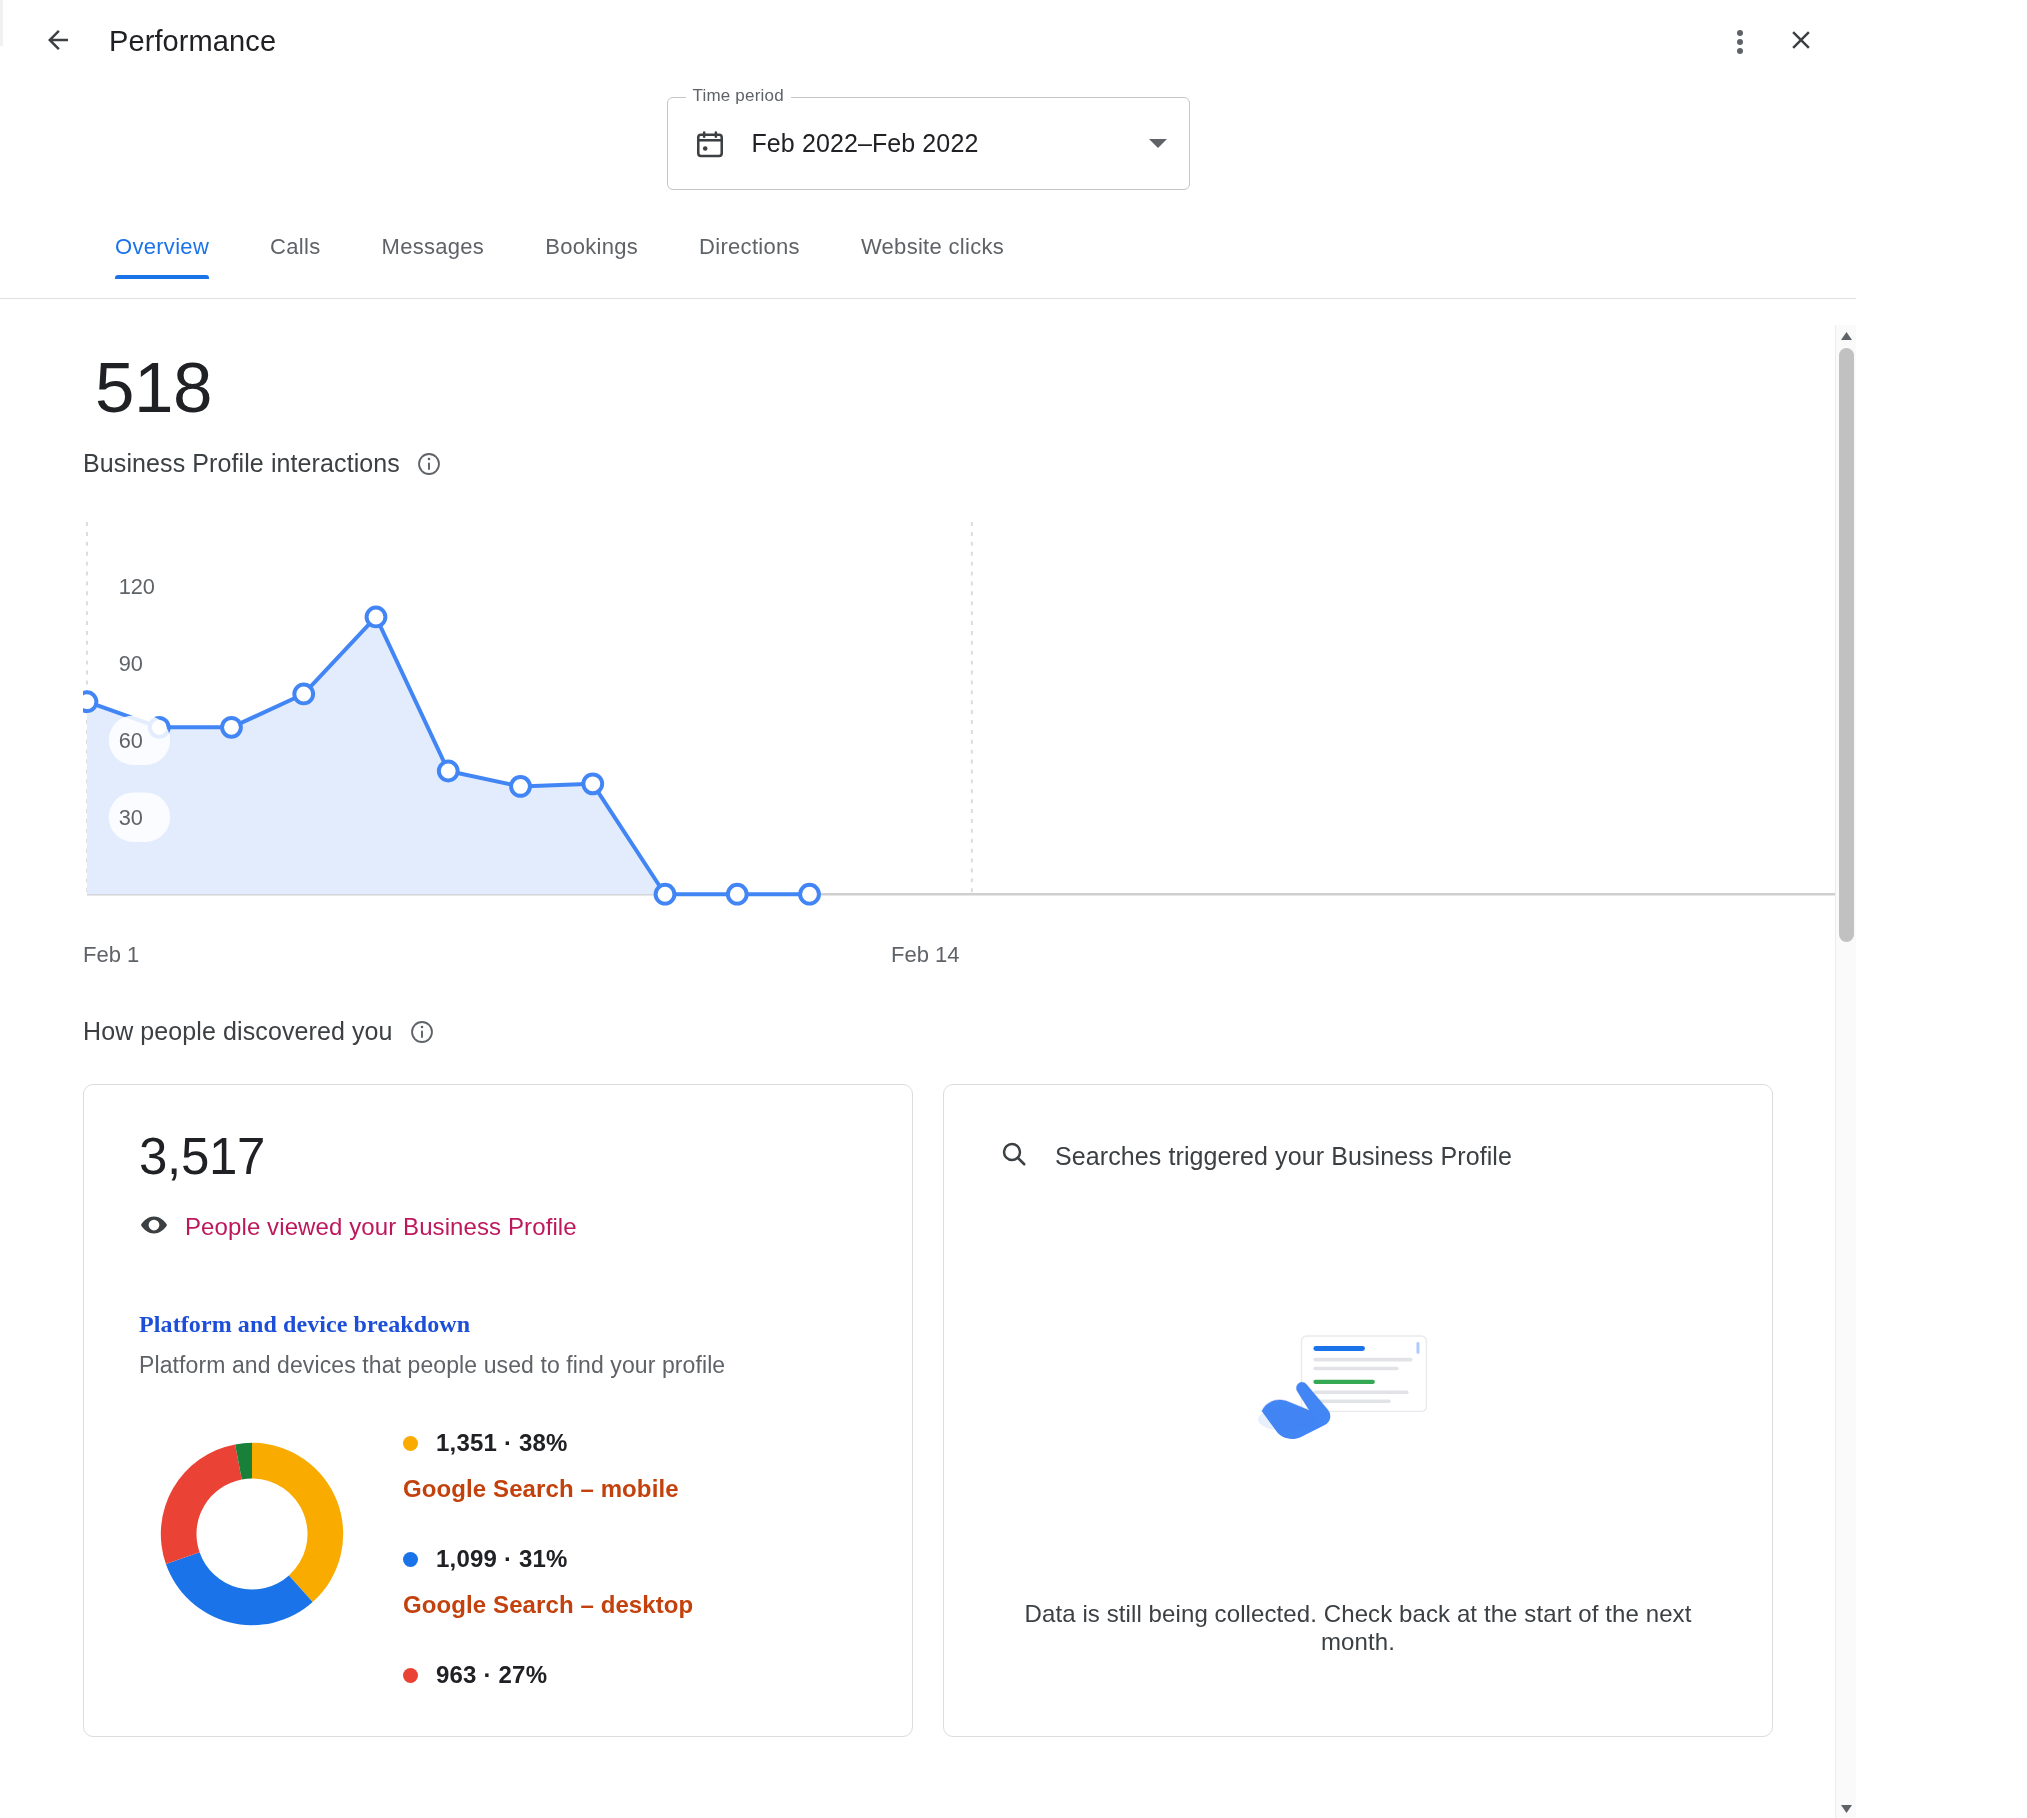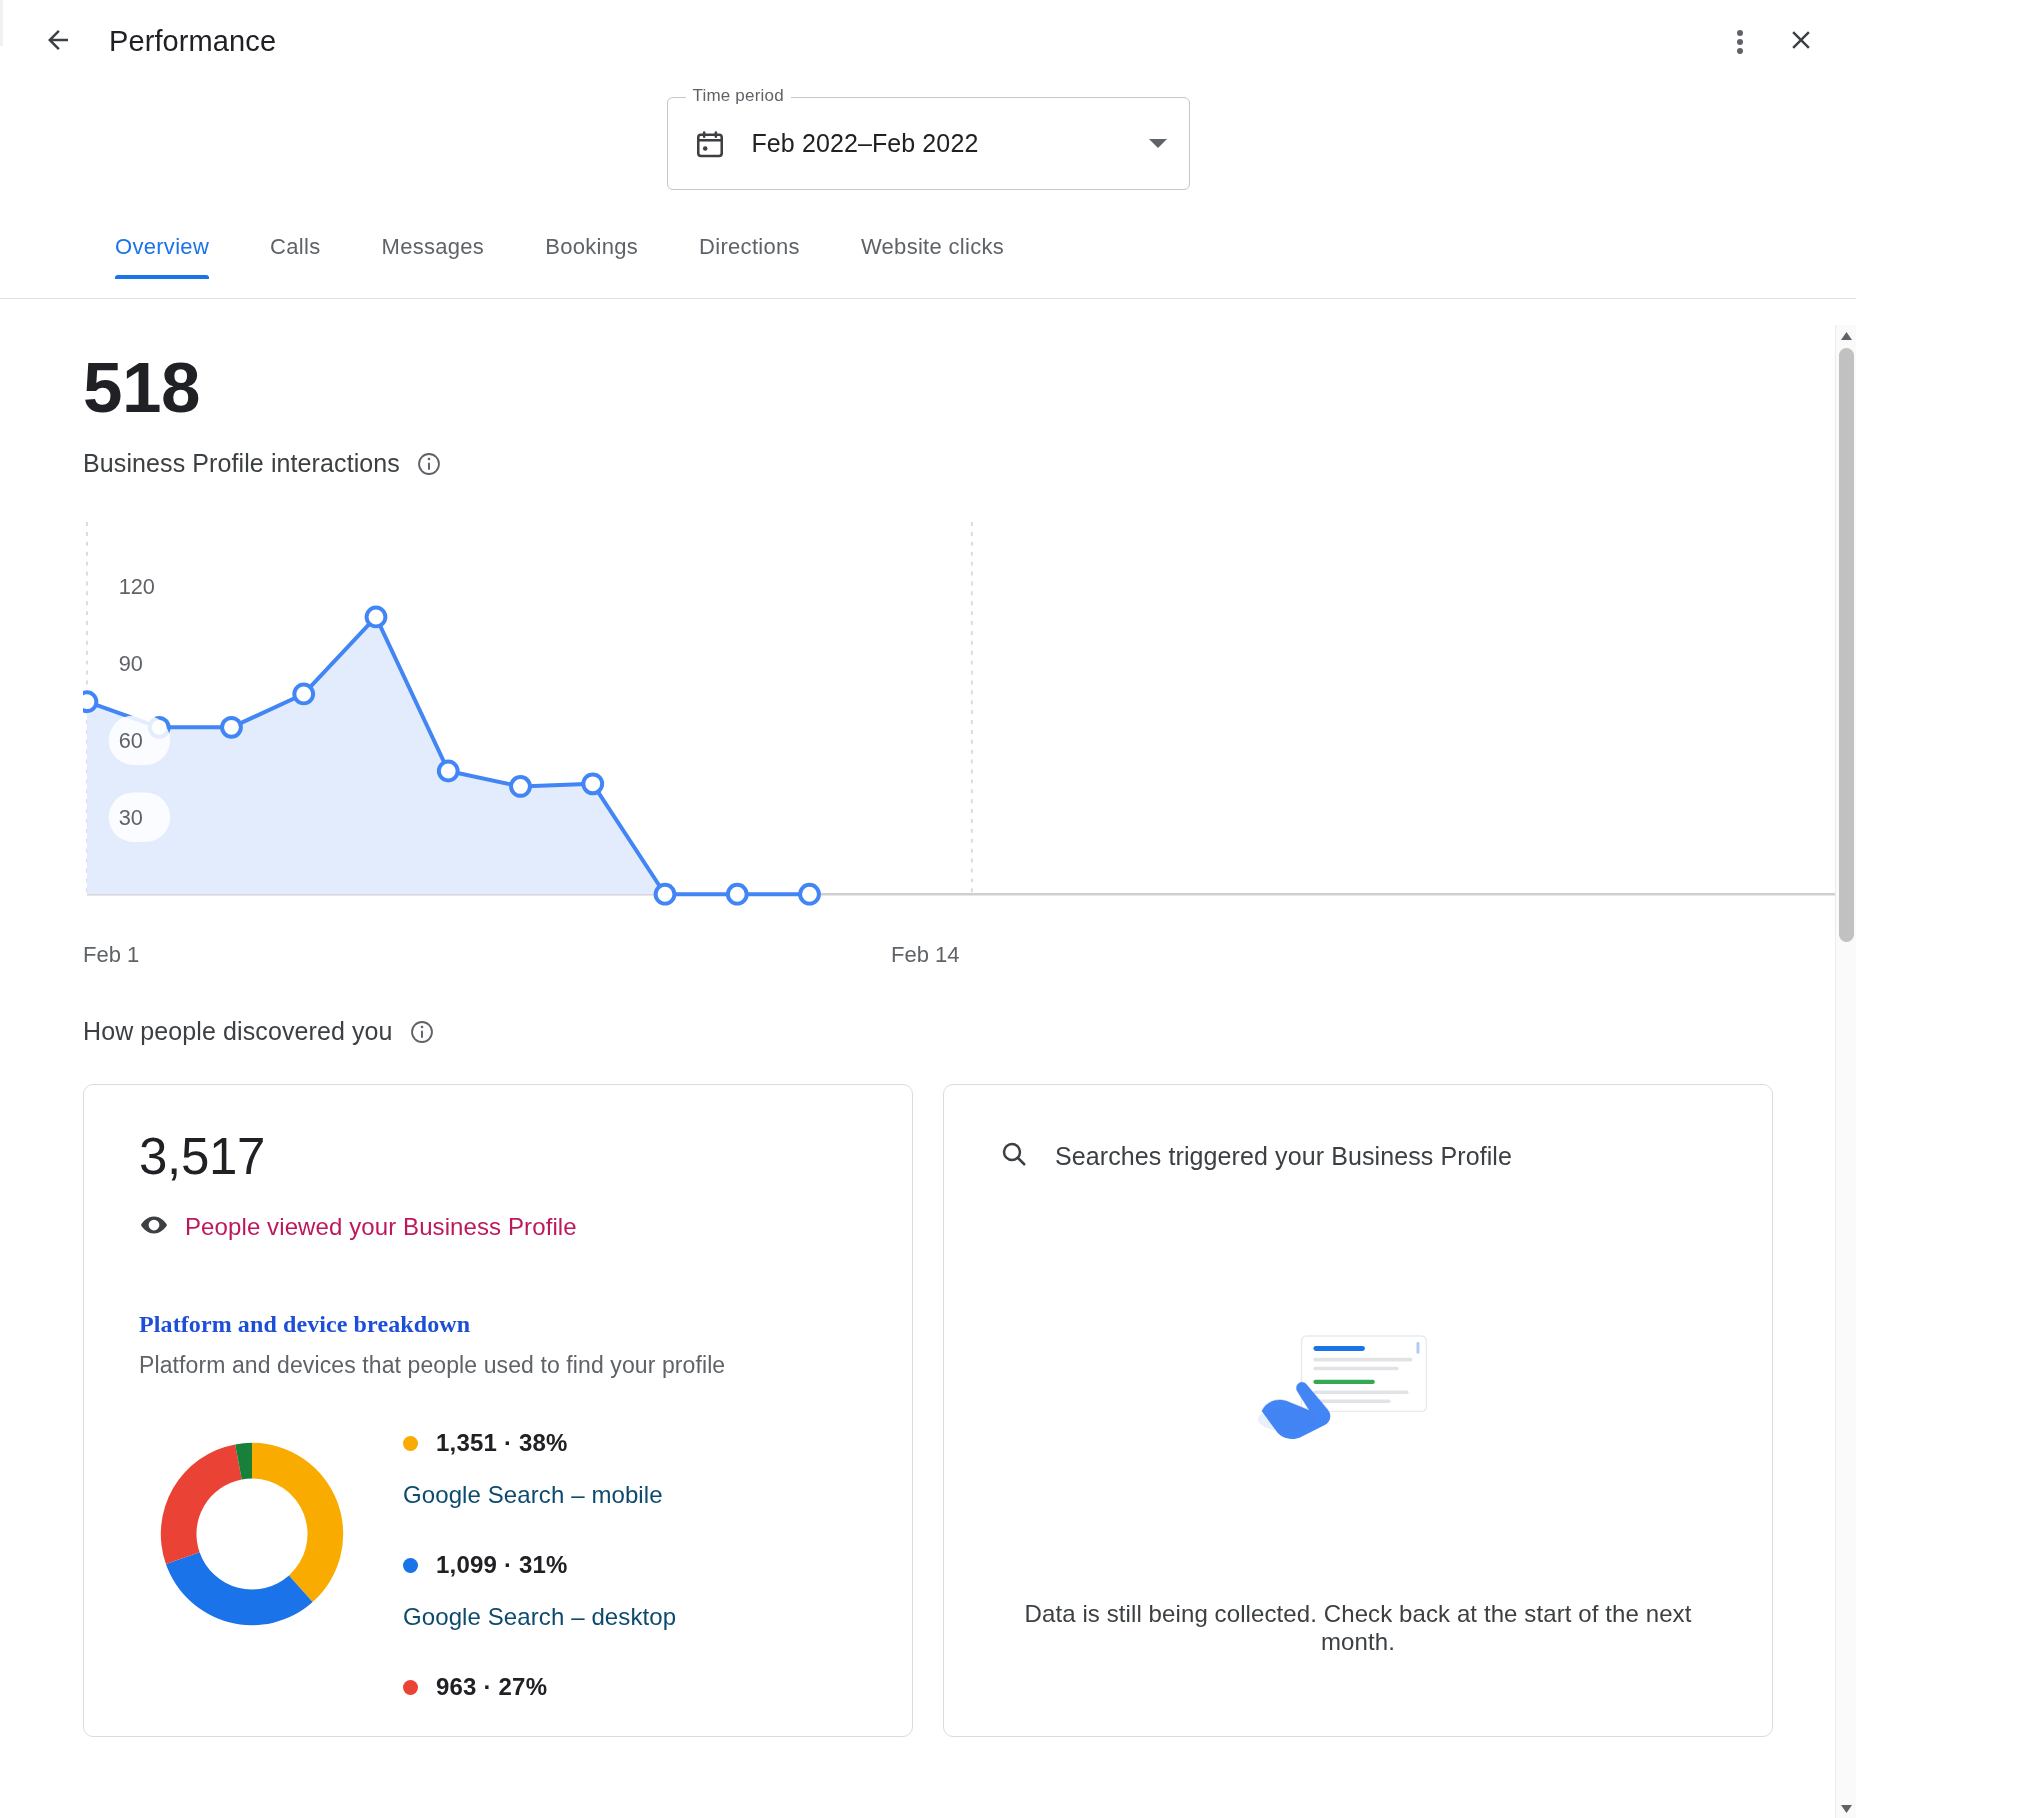--- a/index.html
+++ b/index.html
@@ -133,24 +133,25 @@
     position: relative;
     height: 1497px;
     overflow: hidden;
     padding-left: 83px;
     padding-right: 83px;
   }
 
   .kpi-number {
     font-size: 71px;
     color: #202124;
-    font-weight: 700;
+    font-weight: 400;
     line-height: 1;
     margin-top: 53px;
     letter-spacing: -0.5px;
+    margin-left: 12px;
   }
   .kpi-label-row {
     display: flex;
     align-items: center;
     margin-top: 26px;
   }
   .kpi-label {
     font-size: 25px;
     color: #3c4043;
     letter-spacing: 0.1px;
@@ -246,23 +247,24 @@
   }
   .legend-val {
     font-size: 24px;
     color: #202124;
     font-weight: 700;
     margin-left: 18px;
     letter-spacing: 0.2px;
   }
   .legend-name {
     font-size: 24px;
-    color: #0c4a6e;
-    margin-top: 24px;
-    letter-spacing: 0.1px;
+    color: #c2410c;
+    margin-top: 18px;
+    letter-spacing: 0.1px;
+    font-weight: bold;
   }
 
   
   .search-head {
     display: flex;
     align-items: center;
     padding-top: 8px;
   }
   .search-head-text {
     font-size: 25px;

